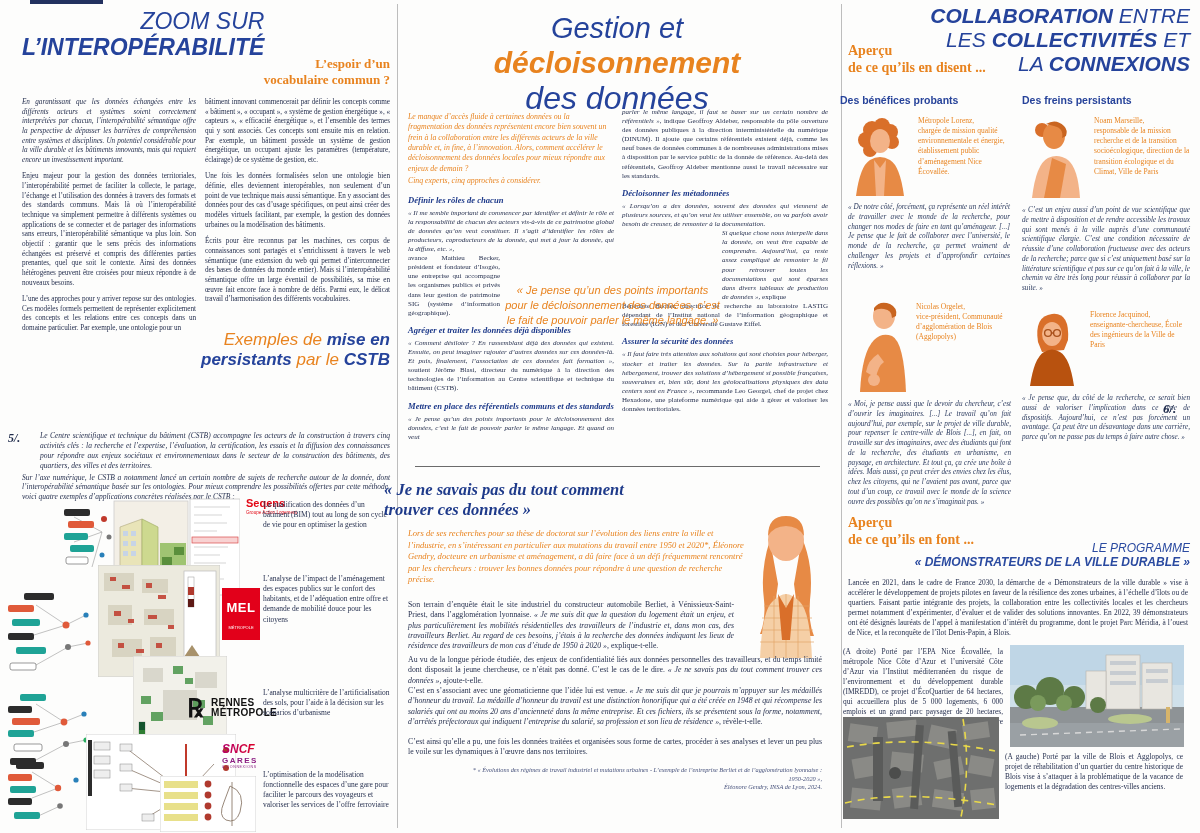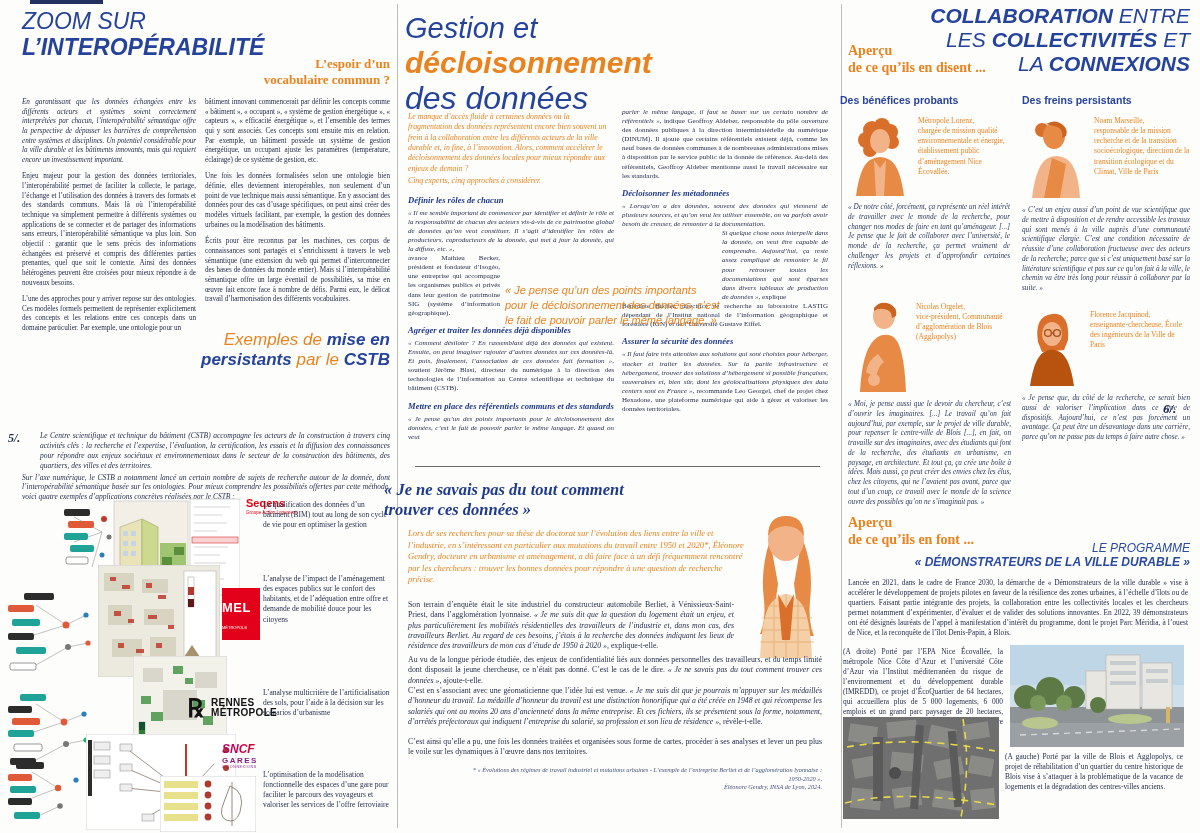--- a/index.html
+++ b/index.html
@@ -5,21 +5,21 @@
   html,body{margin:0;padding:0;}
   .page{position:relative;width:1200px;height:833px;background:#fdfdfc;overflow:hidden;
         font-family:"Liberation Serif",serif;color:#26304f;}
   .abs{position:absolute;}
   .ser{font-family:"Liberation Serif",serif;}
   .sans{font-family:"Liberation Sans",sans-serif;}
   .it{font-style:italic;}
   .b{font-weight:bold;}
   .j{text-align:justify;}
   .r{text-align:right;}
-  .c{text-align:left;}
+  .c{text-align:center;}
   .blue{color:#25439b;}
   .orange{color:#e8831f;}
   .vrule{position:absolute;width:1px;background:#bdbdbd;top:4px;bottom:5px;}
   .smallbody{font-size:7.2px;line-height:1.34;letter-spacing:-0.05px;}
   .midbody{font-size:7px;line-height:1.3;}
   .sechead{font-size:8.6px;font-weight:bold;font-style:italic;color:#1e3a8a;margin:0 0 3px 0;}
   .qt{font-style:italic;}
   .cap{font-size:7.5px;line-height:1.35;}
   .namerole{font-size:7.5px;line-height:1.35;color:#e8831f;}
   .pquote{font-size:7.2px;line-height:1.36;font-style:italic;color:#2b3a5e;text-align:justify;}
@@ -28,21 +28,21 @@
 </style>
 </head>
 <body>
 
 <div class="page">
 
   <div class="abs" style="left:30px;top:0;width:73px;height:4px;background:#23315f;"></div>
   <div class="vrule" style="left:397px;"></div>
   <div class="vrule" style="left:841px;"></div>
 
-  <div class="abs sans it blue" style="left:22px;top:8px;font-size:23px;line-height:26px;">
+  <div class="abs sans it blue" style="left:22px;top:8px;font-size:23px;line-height:26px;text-align:right;">
     <div>ZOOM SUR</div>
     <div class="b">L’INTEROPÉRABILITÉ</div>
   </div>
 
   <div class="abs ser b orange r" style="left:205px;top:56px;width:185px;font-size:13px;line-height:1.25;">
     <div>L’espoir d’un</div>
     <div>vocabulaire commun ?</div>
   </div>
 
   <div class="abs smallbody j" style="left:22px;top:98px;width:174px;">

